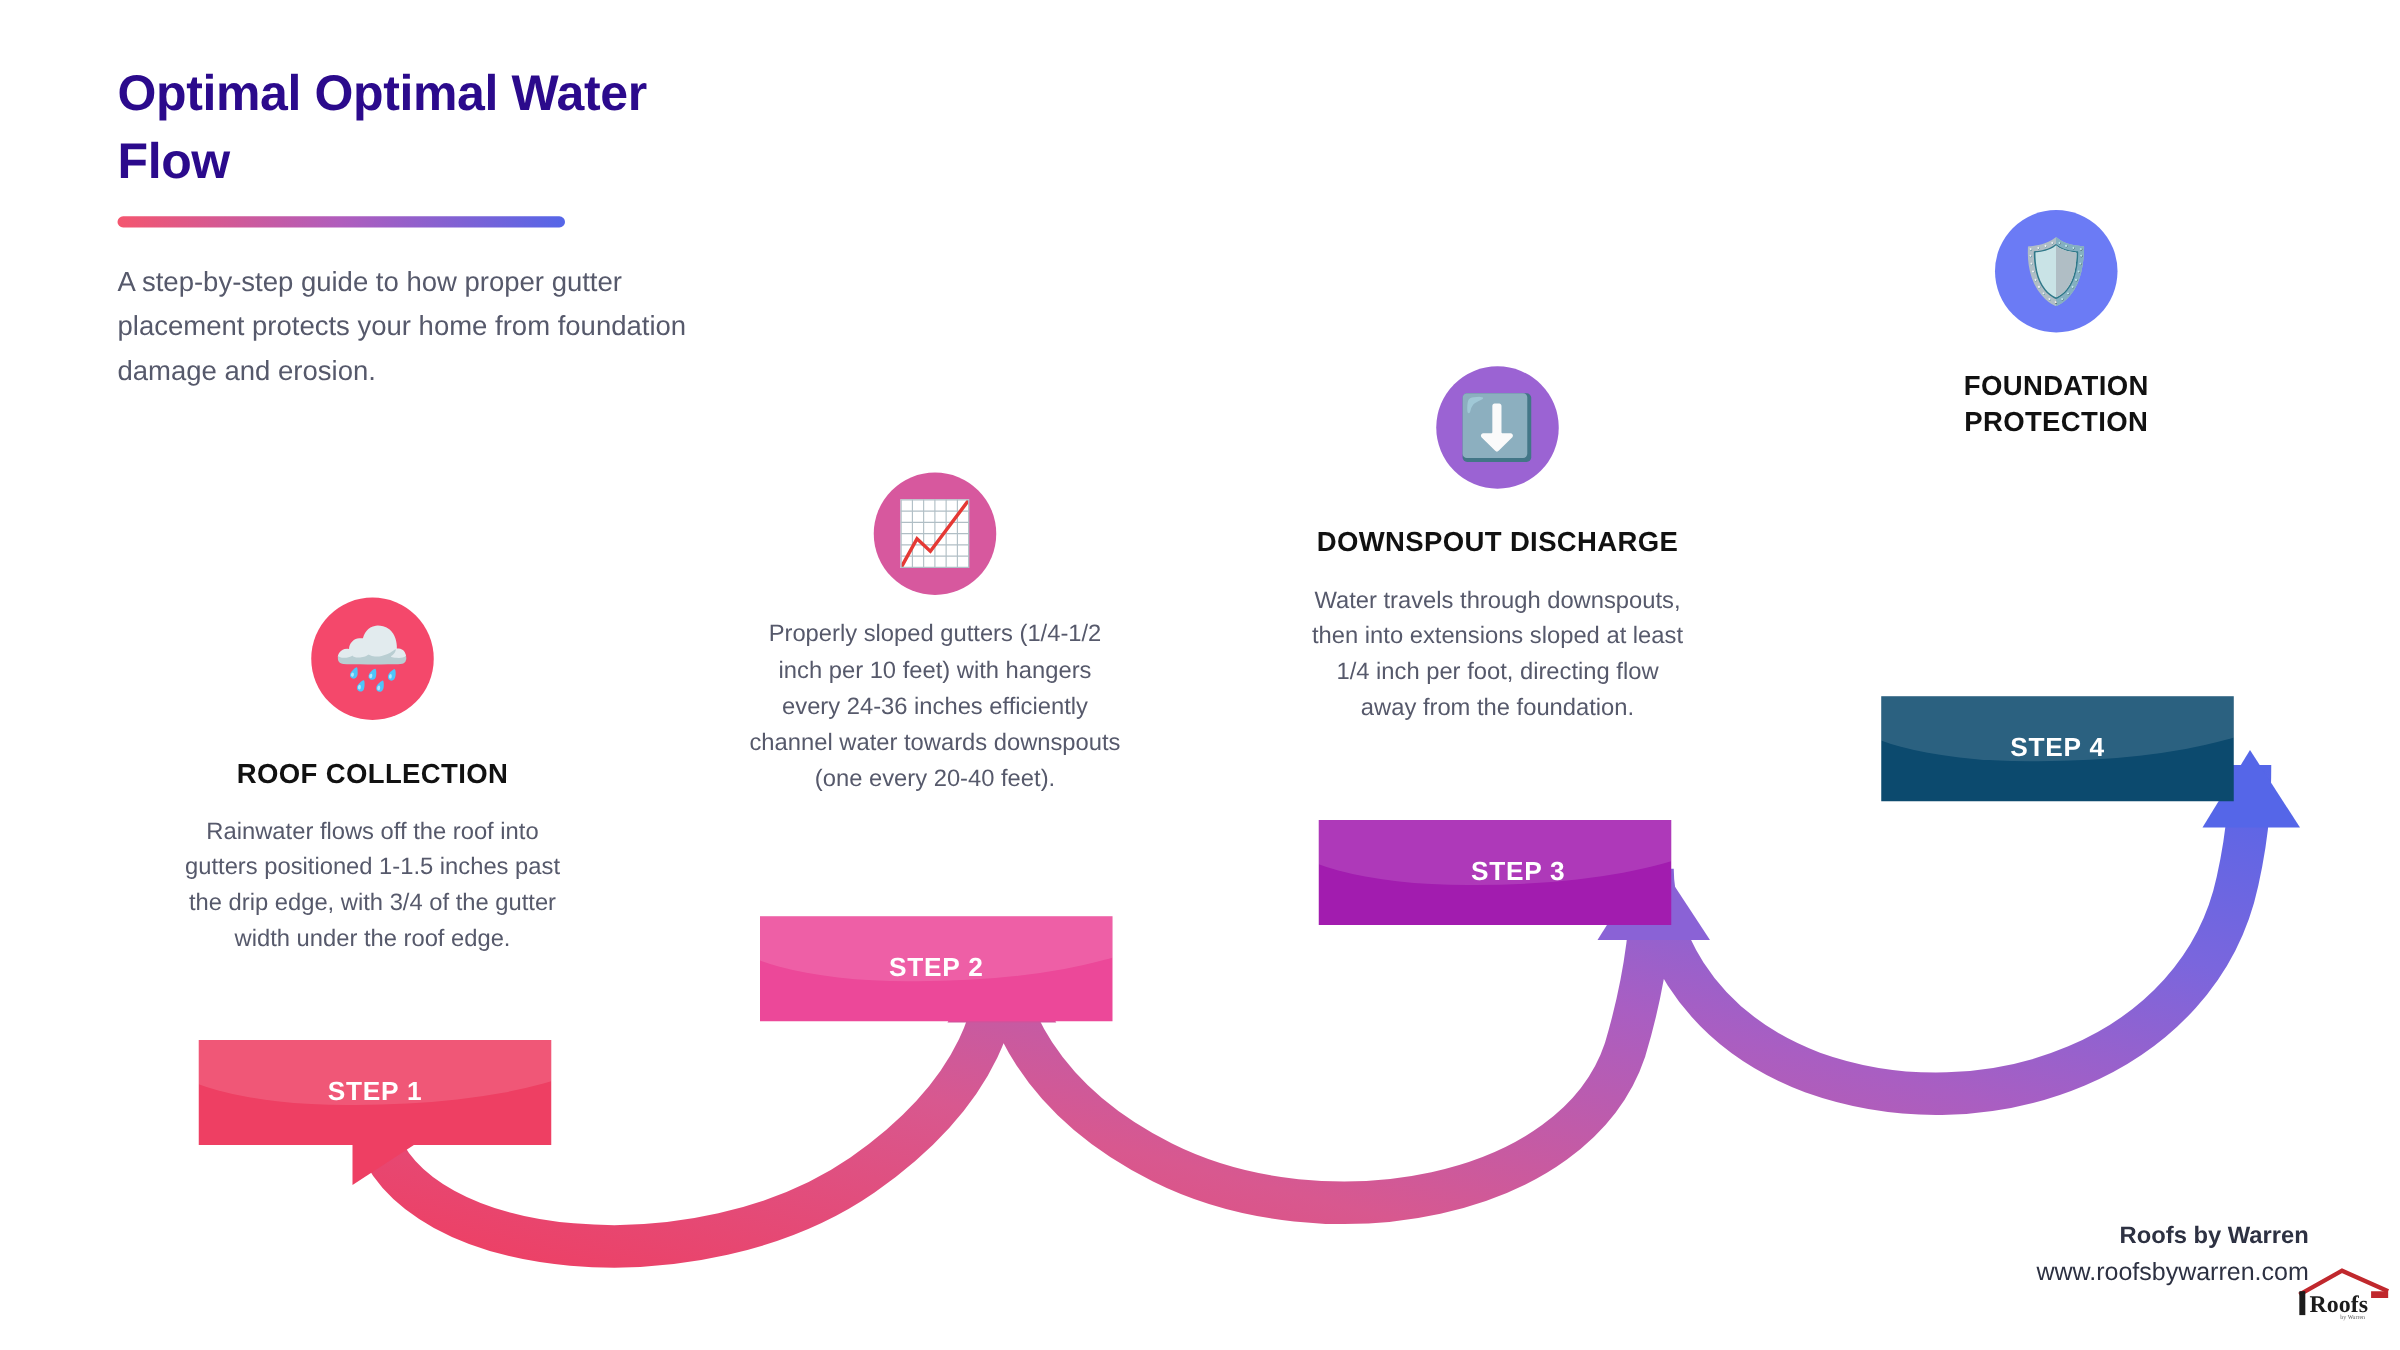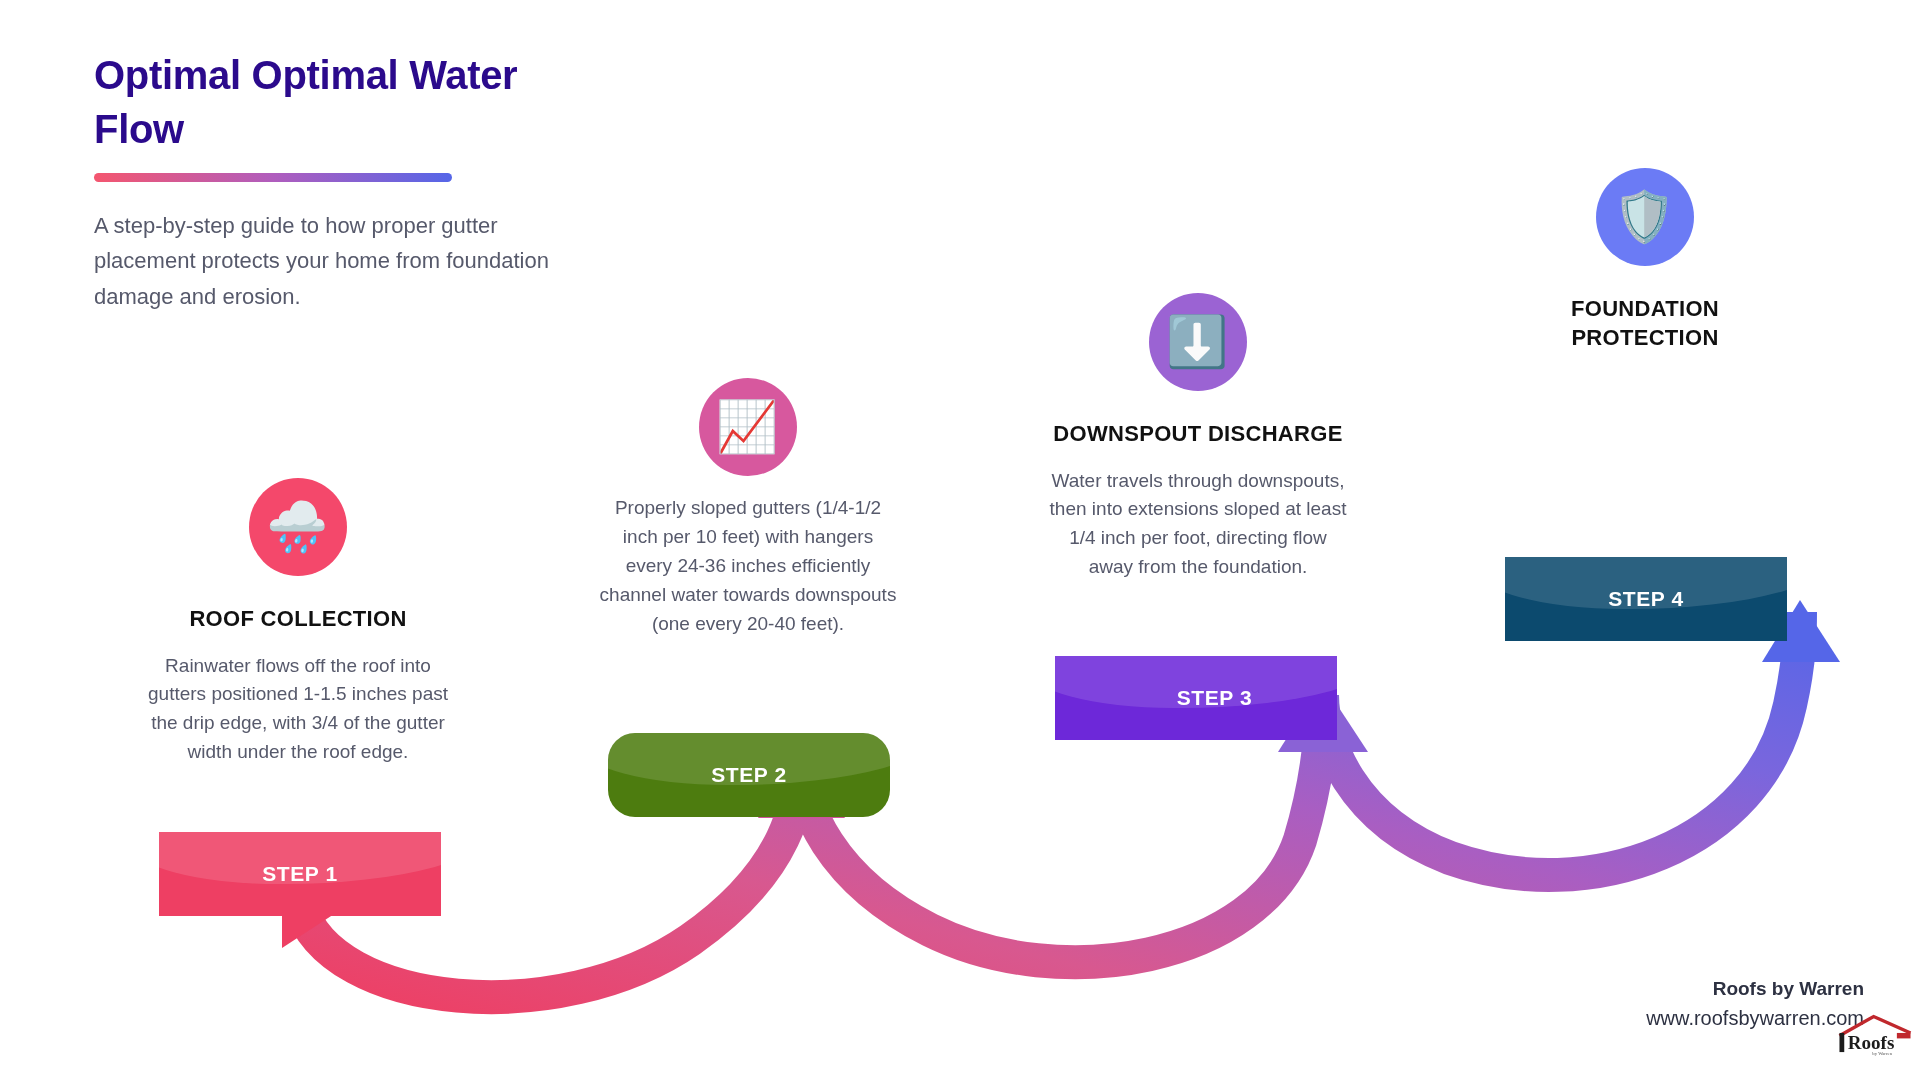--- a/index.html
+++ b/index.html
@@ -70,26 +70,26 @@
   .badge .swoosh {
     position:absolute; left:-10%; top:-58%;
     width:130%; height:120%;
     background:rgba(255,255,255,0.13);
     border-radius:0 0 58% 40%;
     pointer-events:none;
   }
   .badge .lbl { position:relative; z-index:2; }
 
   .badge.b1 { background:#ee3f63; }
-  .badge.b2 { background:#4d7c0f;border-radius:27px; }
-  .badge.b3 { background:#6d28d9;padding-left:37px; }
+  .badge.b2 { background:#ec4899; }
+  .badge.b3 { background:#a21caf;padding-left:37px; }
   .badge.b4 { background:#0c4a6e; }
 
   
-  .footer { position:absolute; right:56px; bottom:50px; text-align:right; }
+  .footer { position:absolute; right:73px; bottom:50px; text-align:right; }
   .brand { font-size:19px; font-weight:bold; color:#2d3142; }
   .site  { font-size:20px; color:#2d3142; margin-top:7px; }
   .logo {
     position:absolute; right:4px; bottom:22px;
     width:82px; height:46px;
   }
 </style>
 </head>
 <body>
 

